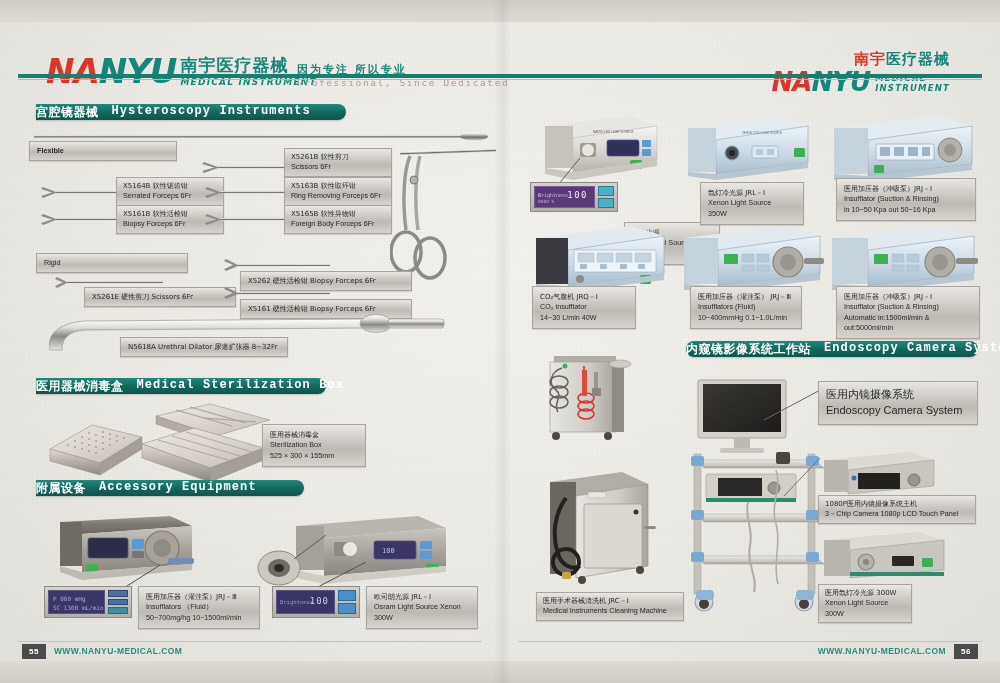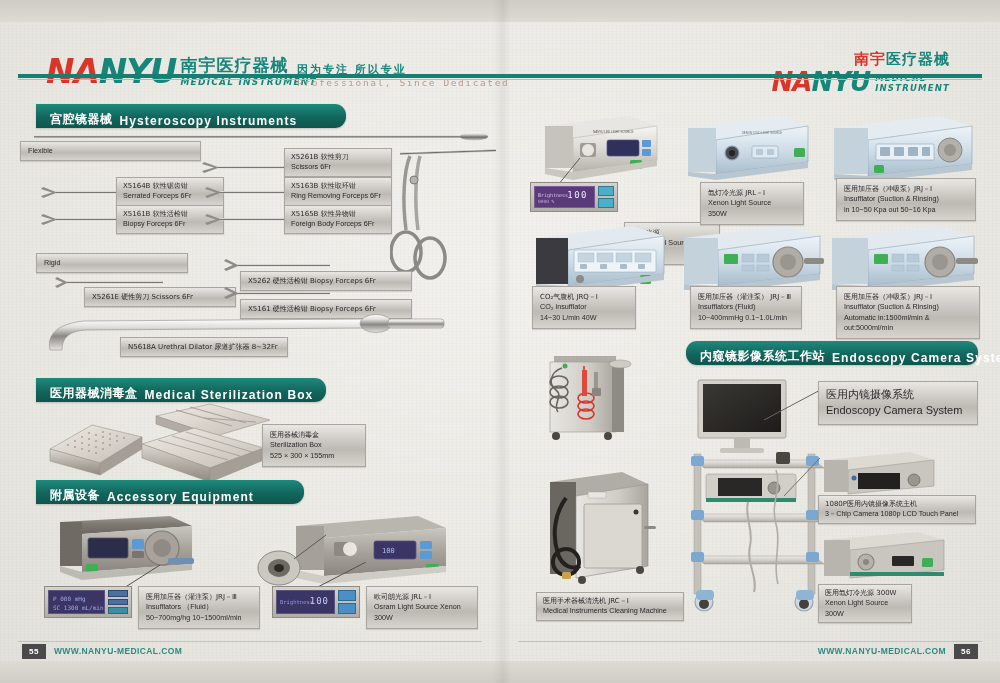--- a/index.html
+++ b/index.html
@@ -68,30 +68,30 @@
   .slogan-wrap { position:absolute; left:255px; top:40px; display:flex; align-items:center; gap:8px; }
   .slog-line { width:34px; height:2px; background:#17867a; }
   .slog-line.long { width:150px; }
   .slogan-cn { color:#17867a; font-size:11px; font-weight:bold; letter-spacing:2px;
     font-family:"DejaVu Sans", sans-serif; }
   .slogan-en { color:#b99a8e; font-size:9.5px; letter-spacing:1.6px;
     font-family:"DejaVu Sans Mono", monospace; }
 
   
   .banner {
-    position:absolute; height:24px;
+    position:absolute; height:16px;
     background: linear-gradient(180deg,#1e8a7c 0%, #12665c 55%, #0e564e 100%);
     border-radius: 0 11px 11px 0;
-    display:flex; align-items:flex-end; padding-left:14px;
+    display:flex; align-items:flex-start; 
     color:#fff; white-space:nowrap;
     box-shadow: 0 1px 2px rgba(0,0,0,.18);
   }
   .banner .cn { font-size:12px; font-weight:bold; font-family:"DejaVu Sans",sans-serif; letter-spacing:.5px;}
-  .banner .en { font-size:12px; font-weight:bold; margin-left:7px; letter-spacing:1.1px;
-    font-family:Liberation Sans, sans-serif; }
+  .banner .en { font-size:12px; font-weight:bold; margin-left:13px; letter-spacing:1.1px;
+    font-family:Liberation Mono, monospace; }
 
   
   .plate {
     position:absolute;
     background: linear-gradient(180deg,#e9e7e3 0%, #cfccc7 35%, #bdb9b3 60%, #d7d4cf 100%);
     border:1px solid #a8a49e;
     padding:3px 6px;
     font-size:7.2px; line-height:1.45; color:#2a2a2a;
     box-shadow:0 1px 1px rgba(0,0,0,.12);
   }
@@ -176,21 +176,21 @@
         <stop offset="0" stop-color="#ffffff"></stop>
           <stop offset=".3" stop-color="#c9c7c3"></stop>
         <stop offset=".58" stop-color="#6e6c69"></stop>
           <stop offset="1" stop-color="#d6d4d0"></stop>
       </linearGradient>
     </defs>
     <rect x="0" y="4" width="430" height="3" fill="url(#steel)"></rect>
     <ellipse cx="440" cy="5.5" rx="14" ry="4" fill="url(#steel)"></ellipse>
   </svg>
 
-  <div class="plate one-line" style="left:20px; top:141px; width:181px;">
+  <div class="plate one-line" style="left:29px; top:141px; width:148px;font-weight:bold;">
     <div class="en">Flexible</div>
   </div>
 
   <svg style="position:absolute; left:200px; top:159px;" width="90" height="16">
     <rect x="18" y="7" width="70" height="2.4" fill="url(#steel)"></rect>
     <path d="M18 8 L4 3 L2 5 L14 8.5 L2 12 L4 14 L18 9" fill="#8e8c88"></path>
   </svg>
   <div class="plate" style="left:284px; top:148px; width:108px;">
     <div class="cn">X5261B 软性剪刀</div>
     <div class="en">Scissors 6Fr</div>

